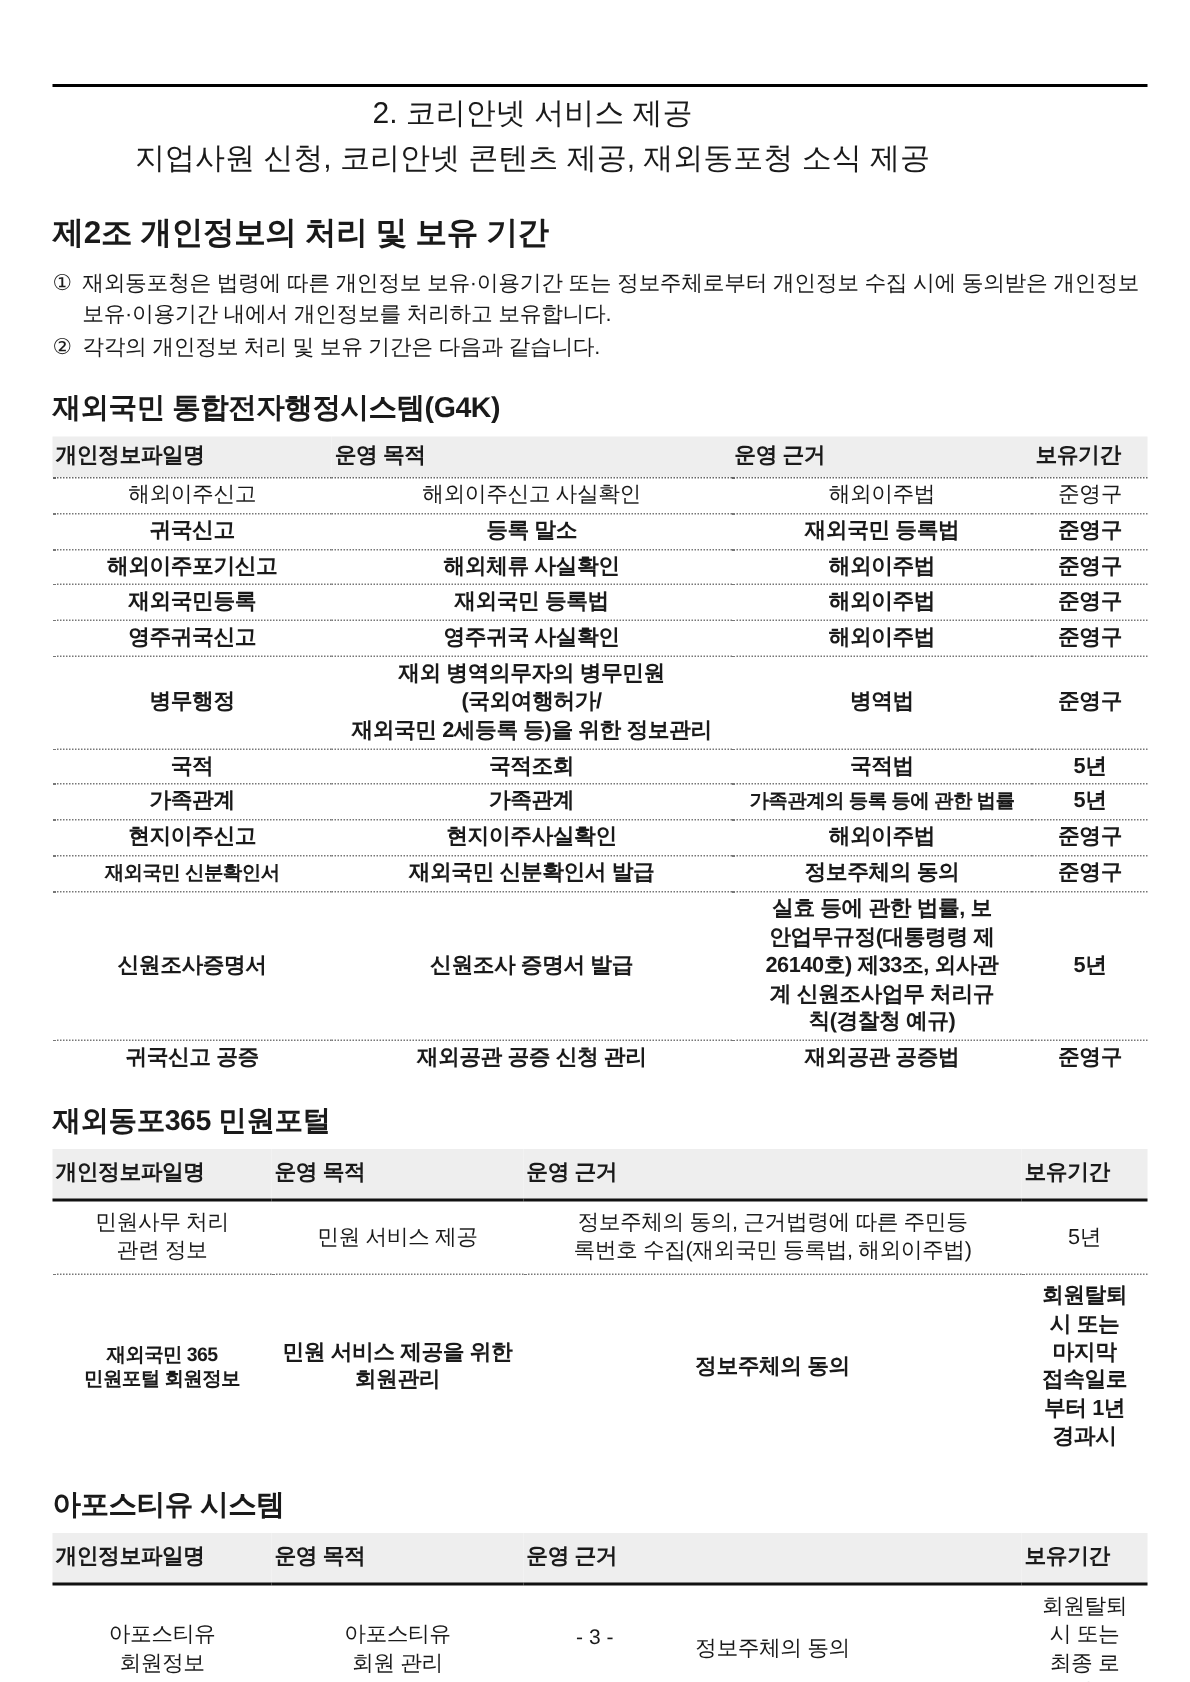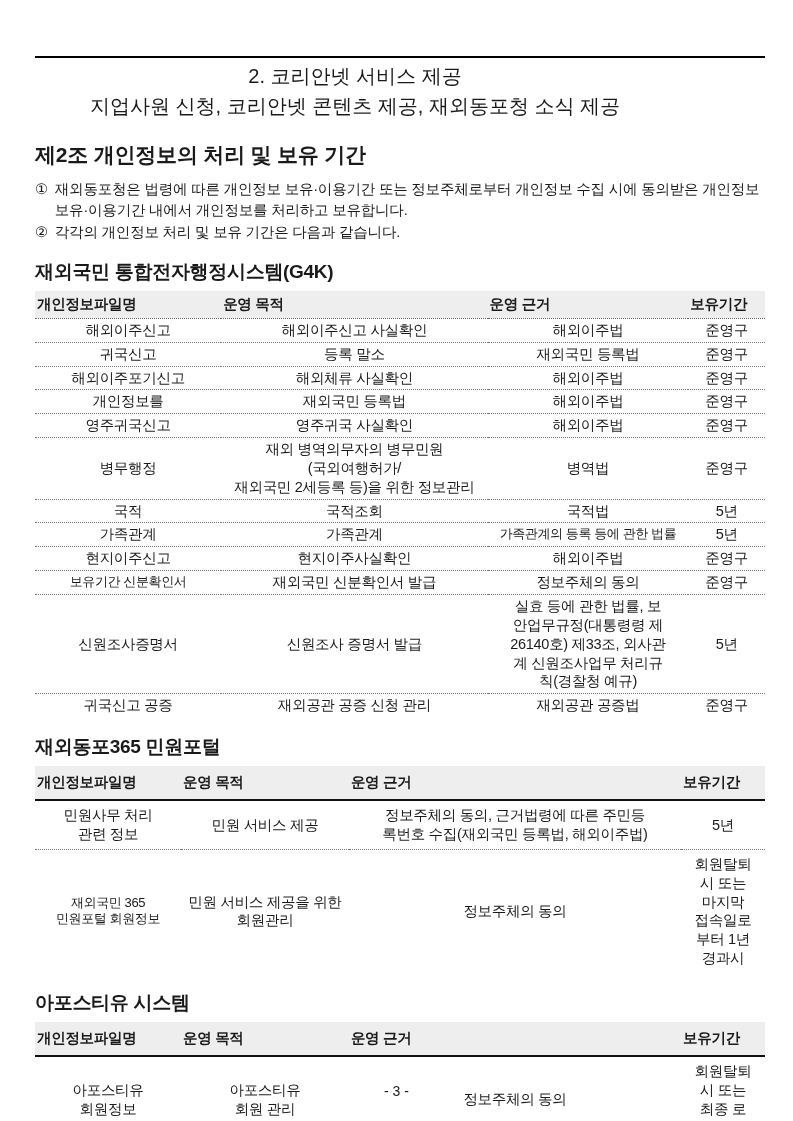--- a/index.html
+++ b/index.html
@@ -24,21 +24,21 @@
     background:#eeeeee; font-weight:bold; text-align:left;
     padding:4px 2px; line-height:1.32;
   }
   .hdr-dotted thead th { border-bottom:1px dotted #666; }
   .hdr-solid thead th { border-bottom:2px solid #111; padding:7px 2px; }
   td {
     text-align:center; vertical-align:middle; padding:2px 3px;
     line-height:1.3; white-space:pre-line; word-break:keep-all;
   }
   .hdr-solid td { padding:5px 3px; }
-  tbody tr + tr td { border-top:1px dotted #777; }
+  tbody tr + tr td { border-top:1px dotted #777;font-weight:bold; }
   .cut tbody tr:last-child td { border-bottom:1px dotted #777; }
   td.small { font-size:13px; letter-spacing:-0.4px; }
   .footer { position:absolute; left:0; right:0; bottom:22px; text-align:center; font-size:14px; color:#1a1a1a; }
 </style>
 </head>
 <body>
 
 <div class="page">
   <div class="content">
 
@@ -90,21 +90,21 @@
             <td>재외국민 등록법</td>
             <td>준영구</td>
           </tr>
           <tr>
             <td>해외이주포기신고</td>
             <td>해외체류 사실확인</td>
             <td>해외이주법</td>
             <td>준영구</td>
           </tr>
           <tr>
-            <td>개인정보를</td>
+            <td>재외국민등록</td>
             <td>재외국민 등록법</td>
             <td>해외이주법</td>
             <td>준영구</td>
           </tr>
           <tr>
             <td>영주귀국신고</td>
             <td>영주귀국 사실확인</td>
             <td>해외이주법</td>
             <td>준영구</td>
           </tr>
@@ -127,21 +127,21 @@
             <td class="small">가족관계의 등록 등에 관한 법률</td>
             <td>5년</td>
           </tr>
           <tr>
             <td>현지이주신고</td>
             <td>현지이주사실확인</td>
             <td>해외이주법</td>
             <td>준영구</td>
           </tr>
           <tr>
-            <td class="small">보유기간 신분확인서</td>
+            <td class="small">재외국민 신분확인서</td>
             <td>재외국민 신분확인서 발급</td>
             <td>정보주체의 동의</td>
             <td>준영구</td>
           </tr>
           <tr>
             <td>신원조사증명서</td>
             <td>신원조사 증명서 발급</td>
             <td>실효 등에 관한 법률, 보
 안업무규정(대통령령 제
 26140호) 제33조, 외사관

